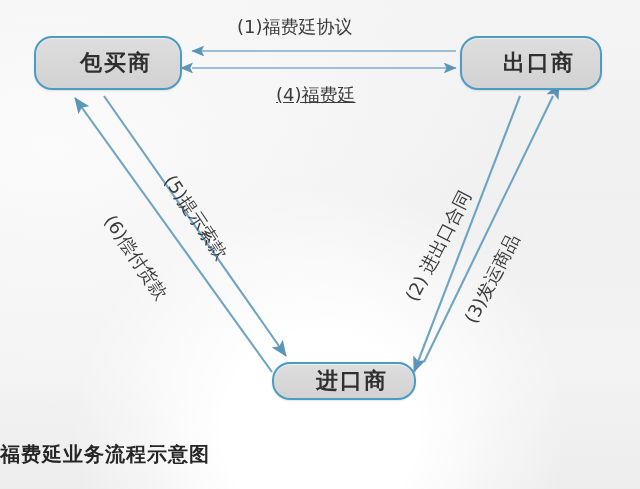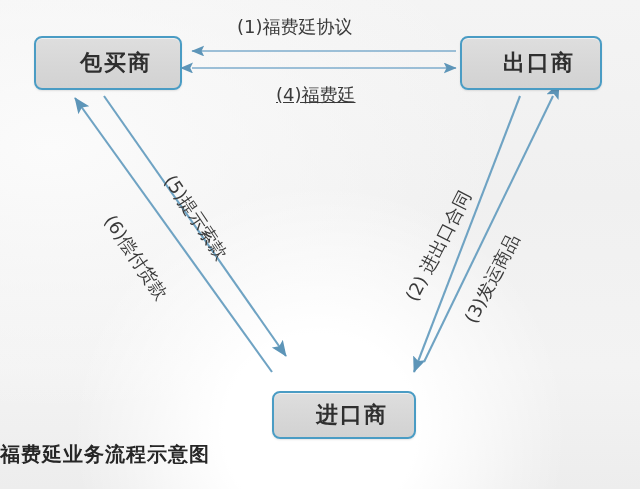--- a/index.html
+++ b/index.html
@@ -18,36 +18,36 @@
       radial-gradient(ellipse at 8% 30%, #fbfbfb 0%, rgba(251,251,251,0) 55%),
       linear-gradient(180deg,#f4f4f4 0%,#f0f0f0 40%,#f3f3f3 75%,#ededed 100%);
     pointer-events:none;
   }
   svg.lines{position:absolute;left:0;top:0;width:640px;height:489px;overflow:visible;}
 
   .node{
     position:absolute;
     box-sizing:border-box;
     border:2px solid #4a9cc4;
-    border-radius:8px;
+    border-radius:18px;
     background:linear-gradient(180deg,#dedede 0%,#d7d7d7 55%,#d2d2d2 100%);
     box-shadow:0 1px 2px rgba(0,0,0,0.10), inset 0 1px 0 rgba(255,255,255,0.55);
     display:flex;align-items:center;justify-content:center;padding-left:16px;
   }
   .node span{
     font-weight:bold;
     font-size:22px;
     color:#2f2f2f;
     letter-spacing:2px;
     line-height:1;
     white-space:nowrap;
   }
   #node-forfaiter{left:34px;top:36px;width:148px;height:54px;}
   #node-exporter{left:460px;top:36px;width:142px;height:54px;}
-  #node-importer{left:272px;top:362px;width:144px;height:48px;margin-top:29px;}
+  #node-importer{left:272px;top:362px;width:144px;height:38px;}
 
   .edge-label{
     position:absolute;
     color:#3a3a3a;
     font-size:18px;
     line-height:1;
     white-space:nowrap;
     letter-spacing:0px;
   }
   .edge-label.rot{transform-origin:left top;}

